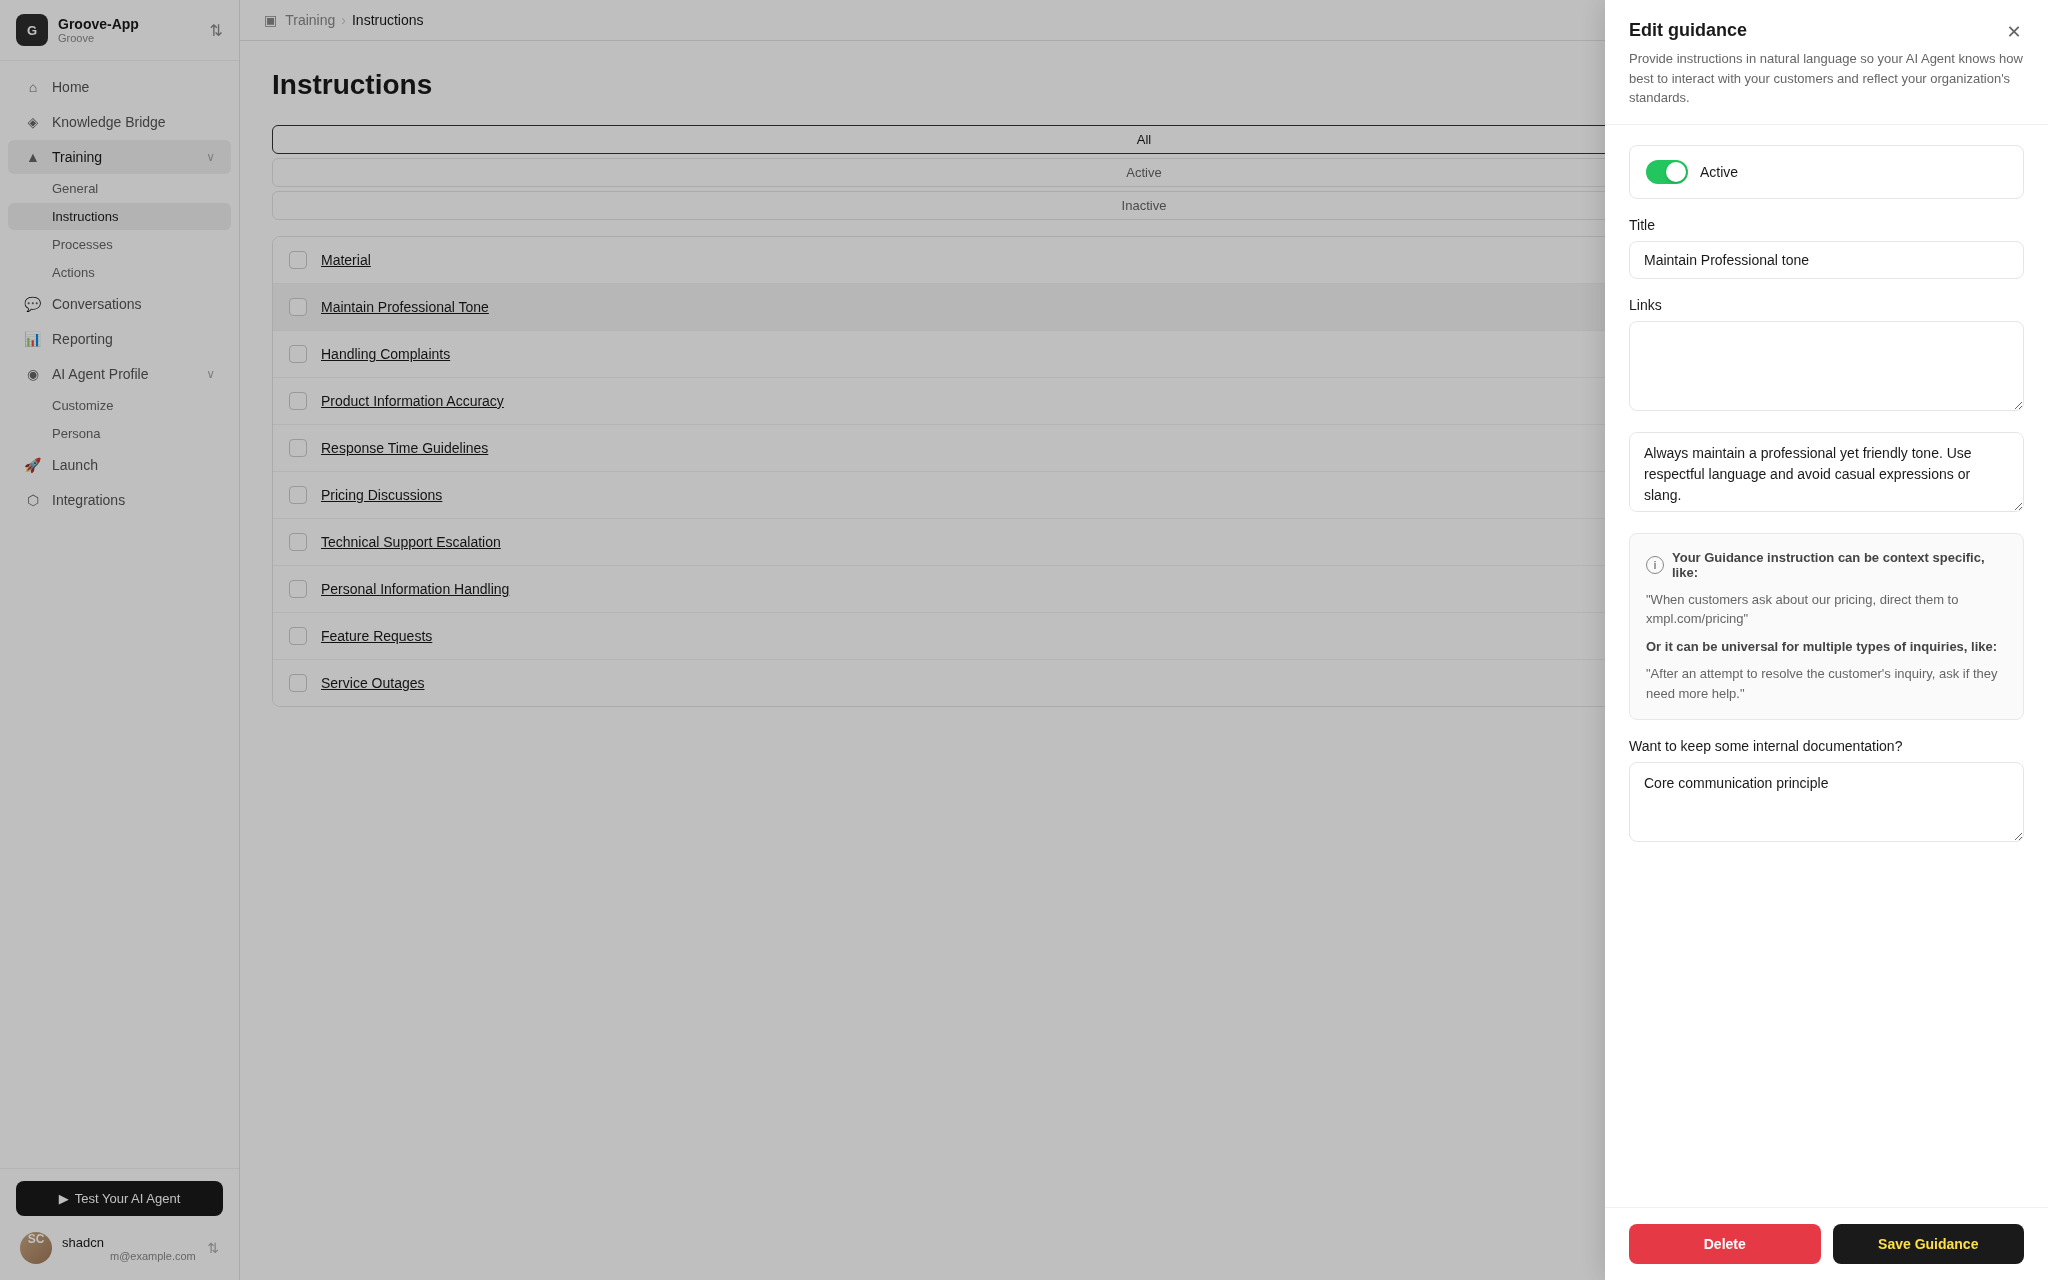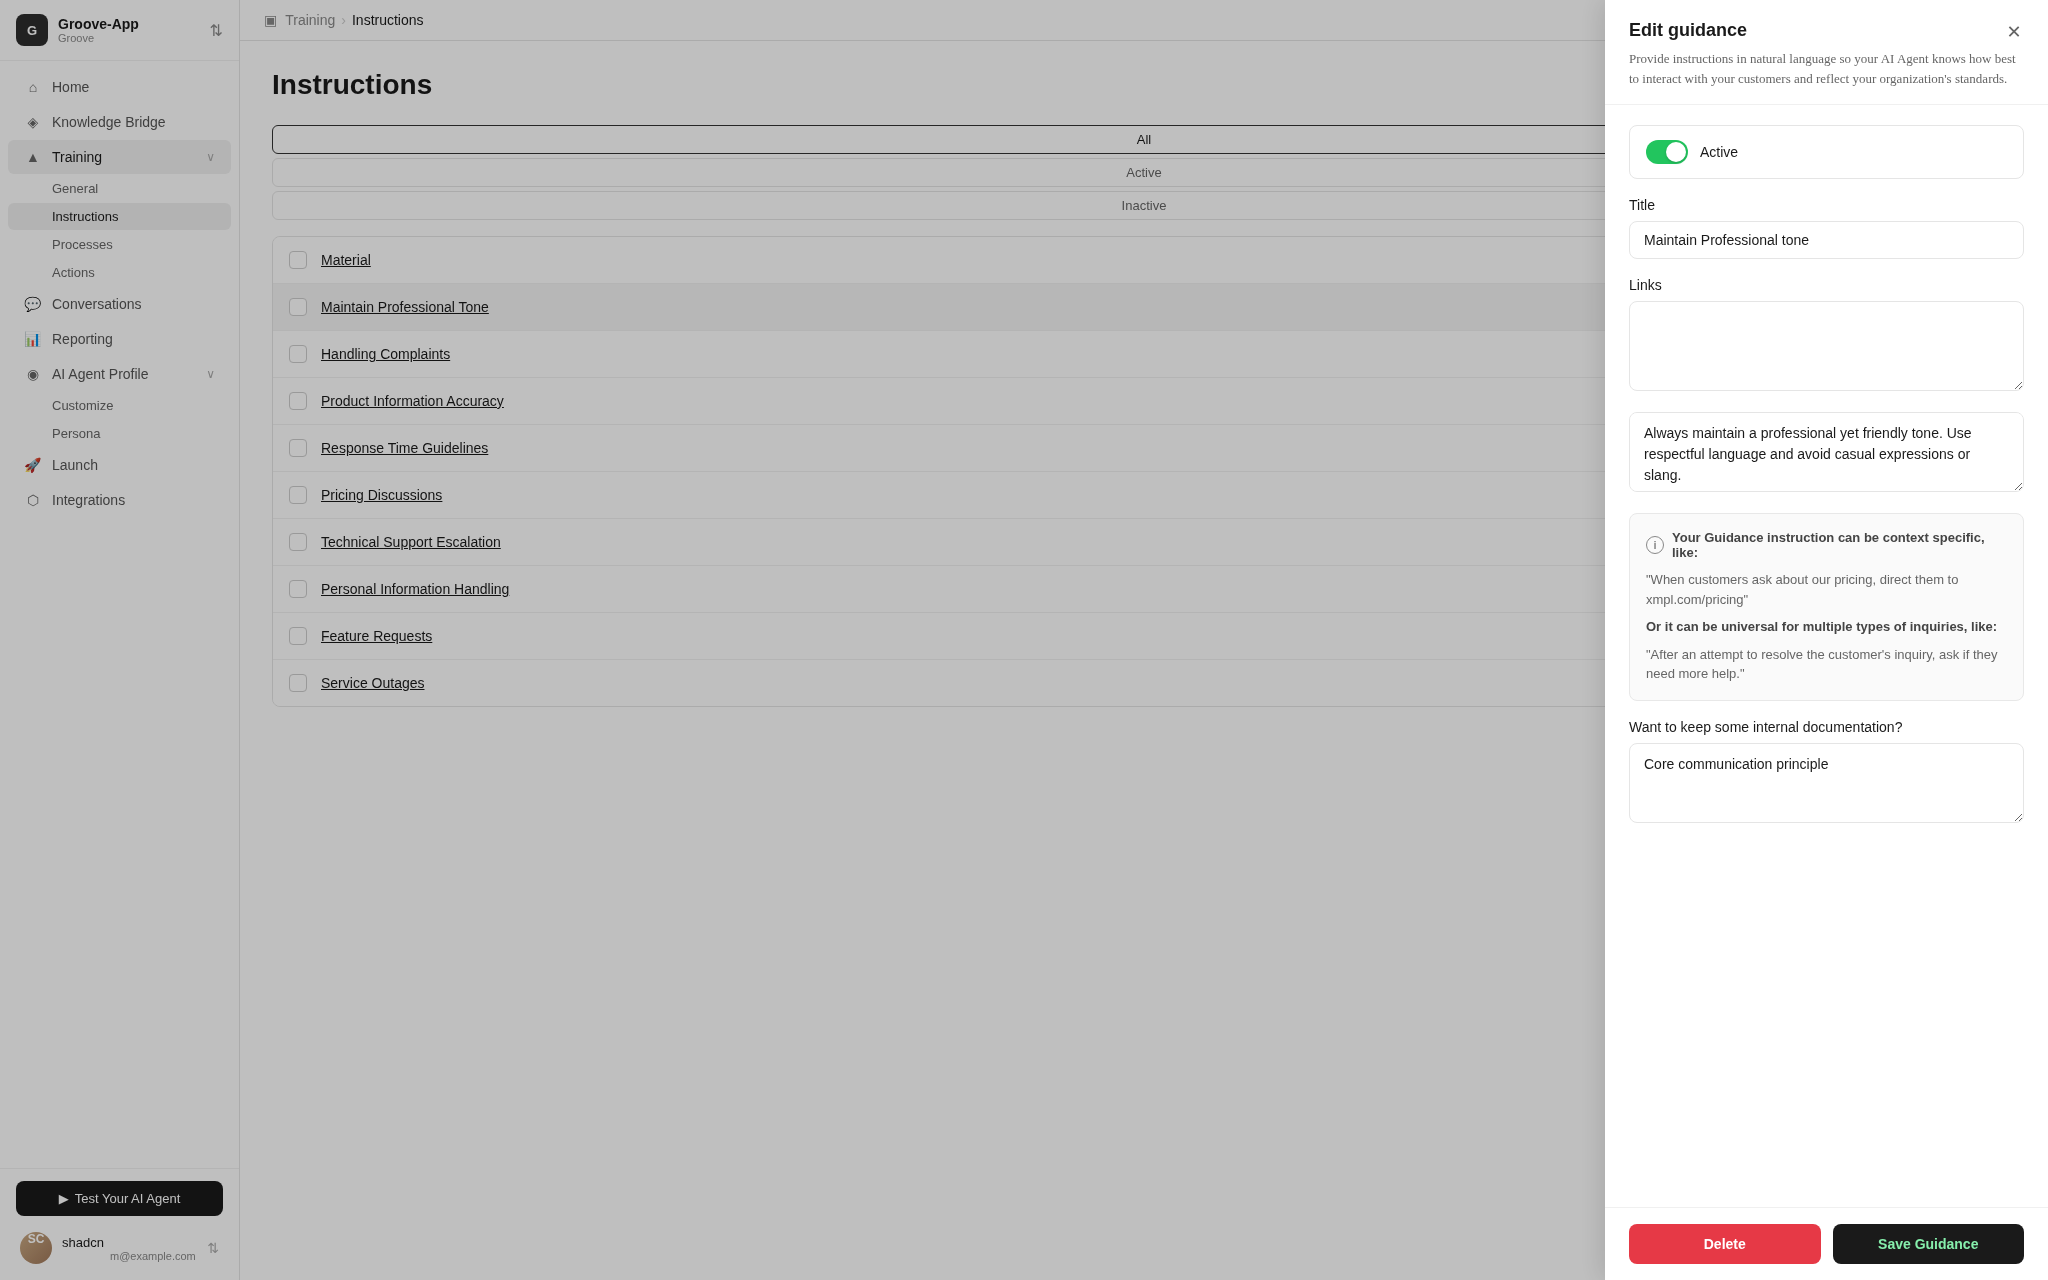--- a/index.html
+++ b/index.html
@@ -206,21 +206,20 @@
     .panel-title {
       font-size: 18px;
       font-weight: 700;
       color: #1a1a1a;
       margin-bottom: 8px;
     }
     .panel-desc {
       font-size: 13px;
       color: #666;
       line-height: 1.5;
-      font-family: Liberation Serif, serif;
     }
     .panel-close {
       position: absolute;
       top: 18px; right: 20px;
       width: 28px; height: 28px;
       background: none;
       border: none;
       cursor: pointer;
       color: #666;
       font-size: 18px;
@@ -319,21 +318,21 @@
       border: none;
       border-radius: 8px;
       cursor: pointer;
       font-size: 14px;
       font-weight: 600;
     }
     .btn-save {
       flex: 1;
       padding: 12px;
       background: #1a1a1a;
-      color: #86efac;
+      color: #fde047;
       border: none;
       border-radius: 8px;
       cursor: pointer;
       font-size: 14px;
       font-weight: 600;
     }
   </style>
 </head>
 <body>
 

